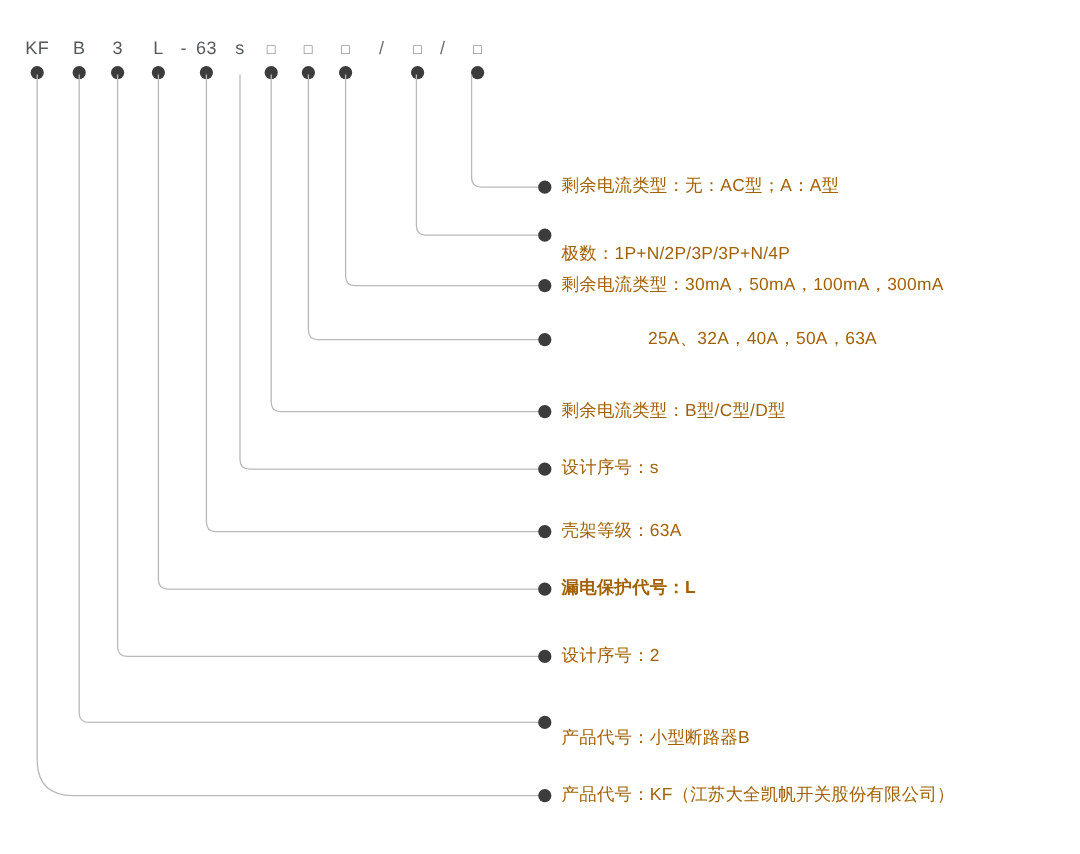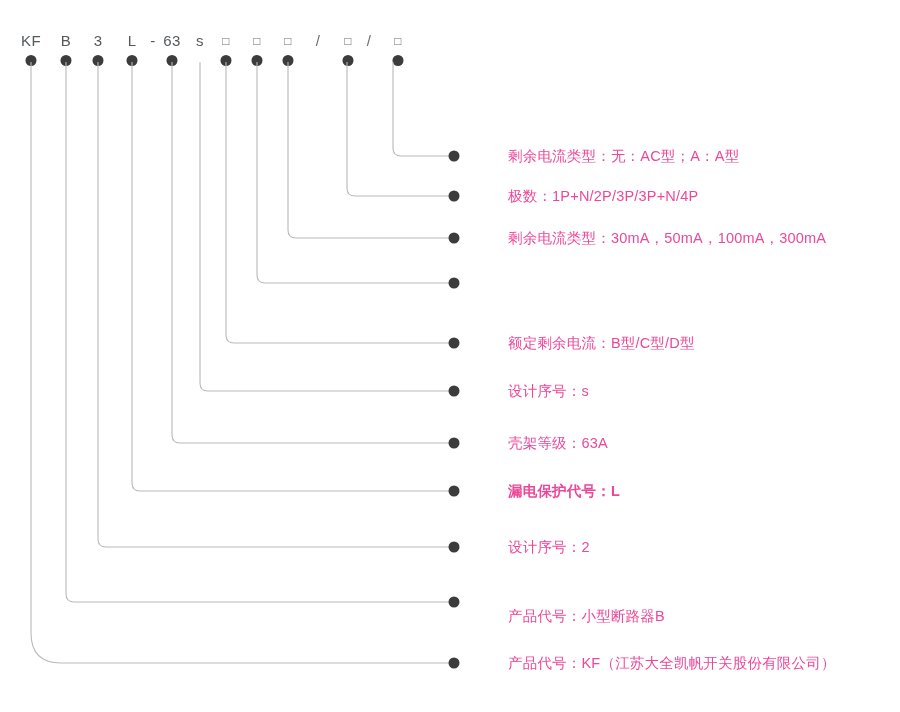--- a/index.html
+++ b/index.html
@@ -79,24 +79,23 @@
     transform: translate(-50%, -50%);
   }
 
   
   .label {
     position: absolute;
     left: 468px;
     transform: translateY(-50%);
     font-size: 14.5px;
     line-height: 23px;
-    color: #ec4899;
+    color: #a16207;
     white-space: pre;
     letter-spacing: 0.2px;
-    margin-left: 40px;
   }
   .label .line2 {
     display: block;
     padding-left: 72px;
   }
 </style>
 </head>
 <body>
 
 <div id="diagram-root">
@@ -151,24 +150,24 @@
       <span class="end-dot" style="left: 454px; top: 391px;"></span>
       <span class="end-dot" style="left: 454px; top: 443px;"></span>
       <span class="end-dot" style="left: 454px; top: 491px;"></span>
       <span class="end-dot" style="left: 454px; top: 547px;"></span>
       <span class="end-dot" style="left: 454px; top: 602px;"></span>
       <span class="end-dot" style="left: 454px; top: 663px;"></span>
     </div>
 
   <div id="labels">
       <div class="label" style="top: 156px;"><span>剩余电流类型：无：AC型；A：A型</span></div>
-      <div class="label" style="top: 196px;"><span>极数：1P+N/2P/3P/3P+N/4P</span></div>
+      <div class="label" style="top: 212px;"><span>极数：1P+N/2P/3P/3P+N/4P</span></div>
       <div class="label" style="top: 238px;"><span>剩余电流类型：30mA，50mA，100mA，300mA</span></div>
-      <div class="label" style="top: 283px;"></div>
-      <div class="label" style="top: 343px;"><span>额定剩余电流：B型/C型/D型</span></div>
+      <div class="label" style="top: 283px;"><span class="line2">25A、32A，40A，50A，63A</span></div>
+      <div class="label" style="top: 343px;"><span>剩余电流类型：B型/C型/D型</span></div>
       <div class="label" style="top: 391px;"><span>设计序号：s</span></div>
       <div class="label" style="top: 443px;"><span>壳架等级：63A</span></div>
       <div class="label" style="top: 491px; font-weight: bold;"><span>漏电保护代号：L</span></div>
       <div class="label" style="top: 547px;"><span>设计序号：2</span></div>
       <div class="label" style="top: 616px;"><span>产品代号：小型断路器B</span></div>
       <div class="label" style="top: 663px;"><span>产品代号：KF（江苏大全凯帆开关股份有限公司）</span></div>
     </div>
 
 </div>
 

